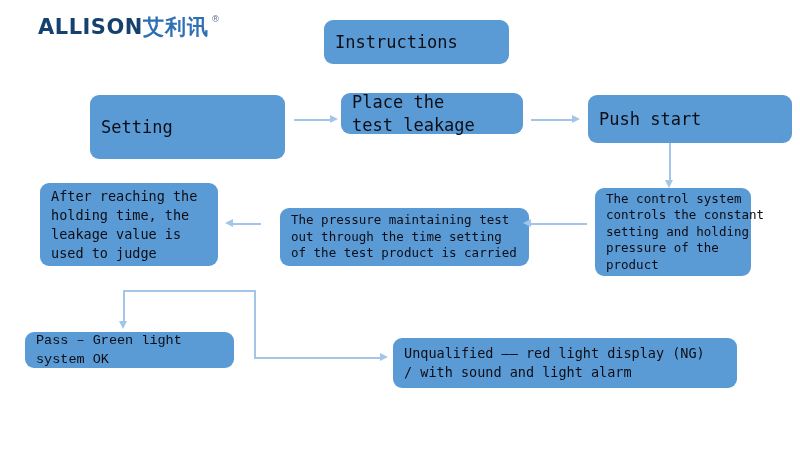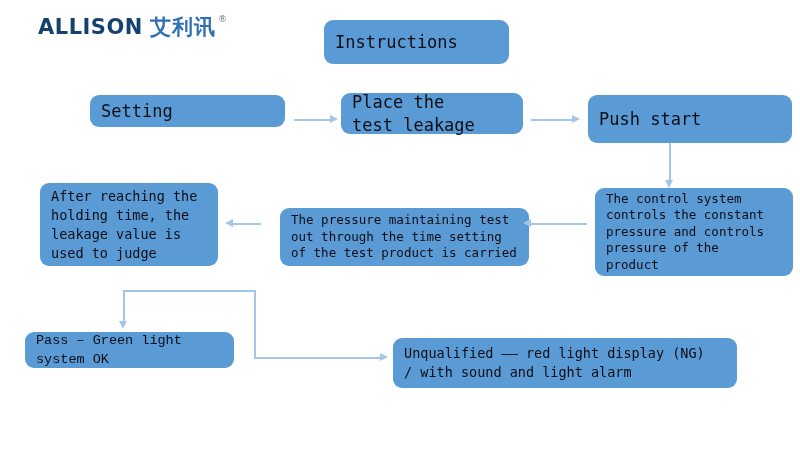--- a/index.html
+++ b/index.html
@@ -33,21 +33,20 @@
     color: #14416f;
     line-height: 26px;
     margin-left: 20px;
   }
   .logo-cn {
     font-family: "DejaVu Sans", "Liberation Sans", sans-serif;
     font-weight: bold;
     font-size: 21px;
     color: #2f6fb3;
     line-height: 26px;
-    margin-left: 7px;
     letter-spacing: 1px;
   }
   .logo-reg {
     font-family: "DejaVu Sans", "Liberation Sans", sans-serif;
     font-size: 9px;
     color: #6a7a8a;
     line-height: 9px;
     margin-left: 2px;
     margin-top: 1px;
   }
@@ -113,43 +112,43 @@
   <div class="logo">
     <span class="logo-en">ALLISON</span>
     <span class="logo-cn">艾利讯</span>
     <span class="logo-reg">®</span>
   </div>
 
   <div class="node big" style="left:324px; top:20px; width:185px; height:44px;">
     <span class="node-line">Instructions</span>
   </div>
 
-  <div class="node big" style="left:90px; top:95px; width:195px; height:32px;">
+  <div class="node big" style="left:90px; top:95px; width:195px; height:64px;">
     <span class="node-line">Setting</span>
   </div>
 
   <div class="node big" style="left:341px; top:93px; width:182px; height:41px;">
     <span class="node-line">Place the</span>
     <span class="node-line">test leakage</span>
   </div>
 
   <div class="node big" style="left:588px; top:95px; width:204px; height:48px;">
     <span class="node-line">Push start</span>
   </div>
 
   <div class="conn h" style="left:294px; top:119px; width:36px;"></div>
   <div class="arrow right" style="left:330px; top:115px;"></div>
 
   <div class="conn h" style="left:531px; top:119px; width:41px;"></div>
   <div class="arrow right" style="left:572px; top:115px;"></div>
 
-  <div class="node" style="left:595px; top:188px; width:198px; height:88px;">
+  <div class="node" style="left:595px; top:188px; width:156px; height:88px;">
     <span class="node-line">The control system</span>
     <span class="node-line">controls the constant</span>
-    <span class="node-line">pressure and controls</span>
+    <span class="node-line">setting and holding</span>
     <span class="node-line">pressure of the</span>
     <span class="node-line">product</span>
   </div>
 
   <div class="node" style="left:265px; top:208px; width:249px; height:58px;margin-left:15px;">
     <span class="node-line">The pressure maintaining test</span>
     <span class="node-line">out through the time setting</span>
     <span class="node-line">of the test product is carried</span>
   </div>
 

